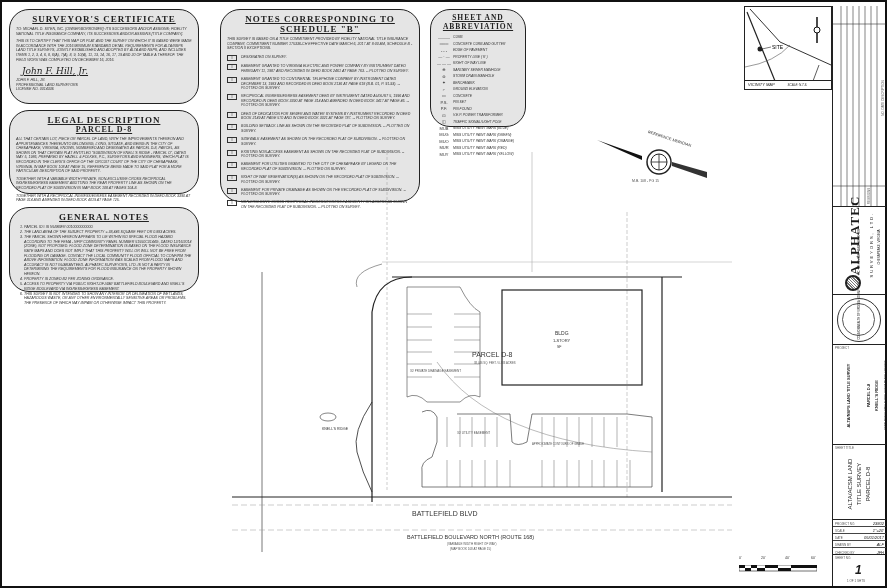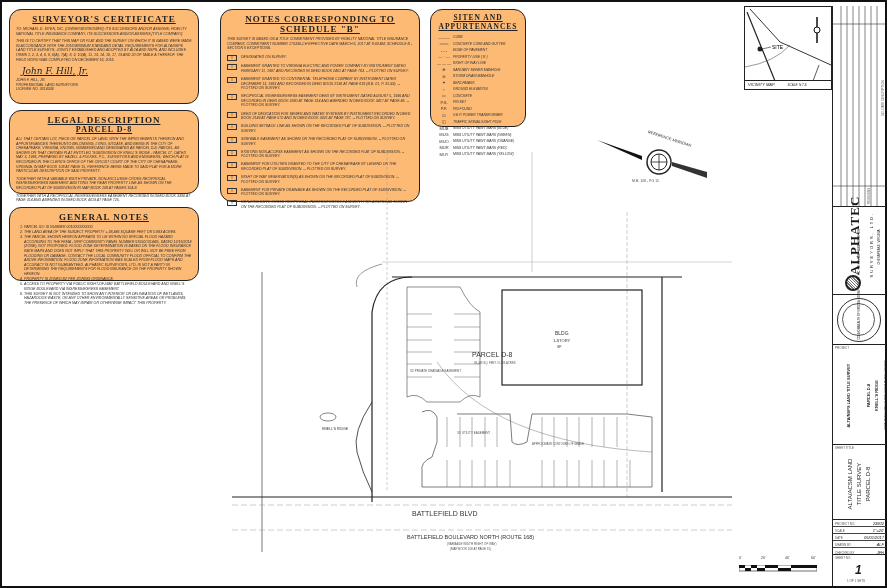--- a/index.html
+++ b/index.html
@@ -1,19 +1,19 @@
 <!DOCTYPE html>
 <html><head>
 <meta charset="utf-8">
 <style>
   * { box-sizing: border-box; margin: 0; padding: 0; }
   html, body { width: 887px; height: 588px; background: #ffffff; overflow: hidden; }
   body { font-family: "Liberation Sans", sans-serif; color: #1a1a1a; position: relative; }
   .sheet { position: absolute; left: 0; top: 0; width: 887px; height: 588px; border: 2px solid #111; background: #fff; }
-  .panel { position: absolute; border: 1.5px solid #222; border-radius: 12px; background: #fdba74; padding: 4px 6px; }
+  .panel { position: absolute; border: 1.5px solid #222; border-radius: 20px; background: #e5e5e5; padding: 4px 6px; }
   .panel-title { font-family: "Liberation Serif", serif; font-weight: bold; text-align: center; font-size: 9px; letter-spacing: 1px; text-decoration: underline; color: #222; }
   .panel-subtitle { font-family: "Liberation Serif", serif; font-weight: bold; text-align: center; font-size: 8px; letter-spacing: 1px; text-decoration: underline; color: #222; margin-bottom: 3px; }
   .tiny { font-size: 3.6px; line-height: 4.6px; color: #333; text-transform: uppercase; font-style: italic; }
   .tiny p { margin-bottom: 3px; }
   .sig { font-family: "DejaVu Serif", serif; font-style: italic; font-size: 9px; color: #222; text-decoration: underline; margin: 4px 0 2px 6px; }
   ol.notes { padding-left: 8px; }
   ol.notes li { margin-bottom: 0.5px; }
   .sched-item { display: flex; align-items: flex-start; margin-bottom: 3.5px; }
   .sched-box { width: 10px; height: 6px; border: 1px solid #333; font-size: 3.5px; text-align: center; line-height: 4px; flex: none; margin-right: 4px; }
   .legend-row { display: flex; align-items: center; height: 6.5px; }
@@ -60,21 +60,21 @@
   <div class="panel" style="left:7px; top:108px; width:190px; height:84px;">
     <div class="panel-title">LEGAL DESCRIPTION</div>
     <div class="panel-subtitle">PARCEL D-8</div>
     <div class="tiny">
       <p>ALL THAT CERTAIN LOT, PIECE OR PARCEL OF LAND, WITH THE IMPROVEMENTS THEREON AND APPURTENANCES THEREUNTO BELONGING, LYING, SITUATE, AND BEING IN THE CITY OF CHESAPEAKE, VIRGINIA, KNOWN, NUMBERED AND DESIGNATED AS PARCEL D-8, PARCEL, AS SHOWN ON THAT CERTAIN PLAT ENTITLED "SUBDIVISION OF KNELL'S RIDGE - PARCEL D", DATED MAY 5, 1986, PREPARED BY HAZELL &amp; FOLKES, P.C., SURVEYORS AND ENGINEERS, WHICH PLAT IS RECORDED IN THE CLERK'S OFFICE OF THE CIRCUIT COURT OF THE CITY OF CHESAPEAKE, VIRGINIA, IN MAP BOOK 108 AT PAGE 15, REFERENCE BEING MADE TO SAID PLAT FOR A MORE PARTICULAR DESCRIPTION OF SAID PROPERTY.</p>
       <p>TOGETHER WITH A VARIABLE WIDTH PRIVATE, NON-EXCLUSIVE CROSS RECIPROCAL INGRESS/EGRESS EASEMENT ABUTTING THE REAR PROPERTY LINE AS SHOWN ON THE RECORDED PLAT OF SUBDIVISION IN MAP BOOK 108 AT PAGES 104-8.</p>
       <p>TOGETHER WITH A RECIPROCAL INGRESS/EGRESS EASEMENT RECORDED IN DEED BOOK 3390 AT PAGE 314 AND AMENDED IN DEED BOOK 4019 AT PAGE 725.</p>
     </div>
   </div>
 
-  <div class="panel" style="left:7px; top:205px; width:190px; height:74px;">
+  <div class="panel" style="left:7px; top:205px; width:190px; height:85px;">
     <div class="panel-title">GENERAL NOTES</div>
     <ol class="tiny notes" style="margin-top:3px;">
       <li>PARCEL ID# IS NUMBER 0010000000000.</li>
       <li>THE LAND AREA OF THE SUBJECT PROPERTY = 38,446 SQUARE FEET OR 0.883 ACRES.</li>
       <li>THE PARCEL SHOWN HEREON APPEARS TO LIE WITHIN NO SPECIAL FLOOD HAZARD ACCORDING TO THE FEMA - NFIP COMMUNITY PANEL NUMBER 51550C0144G, DATED 12/16/2014 (ZONE), NOT PROPOSED. FLOOD ZONE DETERMINATION IS BASED ON THE FLOOD INSURANCE RATE MAPS AND DOES NOT IMPLY THAT THIS PROPERTY WILL OR WILL NOT BE FREE FROM FLOODING OR DAMAGE. CONTACT THE LOCAL COMMUNITY FLOOD OFFICIAL TO CONFIRM THE ABOVE INFORMATION. FLOOD ZONE INFORMATION WAS SCALED FROM FLOOD MAPS AND ACCURACY IS NOT GUARANTEED. ALPHATEC SURVEYORS, LTD. IS NOT A PARTY IN DETERMINING THE REQUIREMENTS FOR FLOOD INSURANCE ON THE PROPERTY SHOWN HEREON.</li>
       <li>PROPERTY IS ZONED B2 PER ZONING ORDINANCE.</li>
       <li>ACCESS TO PROPERTY VIA PUBLIC RIGHT-OF-WAY BATTLEFIELD BOULEVARD AND KNELL'S RIDGE BOULEVARD VIA INGRESS/EGRESS EASEMENT.</li>
       <li>THIS SURVEY IS NOT INTENDED TO SHOW ANY INTERIOR OR DELINEATION OF WETLANDS, HAZARDOUS WASTE, OR ANY OTHER ENVIRONMENTALLY SENSITIVE AREAS OR PROBLEMS. THE PRESENCE OF WHICH MAY IMPAIR OR OTHERWISE IMPACT THIS PROPERTY.</li>
     </ol>
   </div>
@@ -128,22 +128,22 @@
           <span class="tiny">EASEMENT FOR PRIVATE DRAINAGE AS SHOWN ON THE RECORDED PLAT OF SUBDIVISION. -- PLOTTED ON SURVEY.</span>
         </div>
       <div class="sched-item">
           <span class="sched-box">#</span>
           <span class="tiny">NON-EXCLUSIVE CROSS RECIPROCAL INGRESS/EGRESS EASEMENT FOR ACCESS AS SHOWN ON THE RECORDED PLAT OF SUBDIVISION. -- PLOTTED ON SURVEY.</span>
         </div>
     </div>
   </div>
 
   <div class="panel" style="left:428px; top:7px; width:96px; height:118px; padding:3px 4px;">
-    <div class="panel-title" style="font-size:7.5px;">SITEN AND</div>
-    <div class="panel-title" style="font-size:7.5px; margin-bottom:3px;">APPURTENANCES</div>
+    <div class="panel-title" style="font-size:7.5px;">SHEET AND</div>
+    <div class="panel-title" style="font-size:7.5px; margin-bottom:3px;">ABBREVIATION</div>
     <div>
       <div class="legend-row">
           <span class="legend-sym">———</span>
           <span class="legend-txt">CURB</span>
         </div>
       <div class="legend-row">
           <span class="legend-sym">═══</span>
           <span class="legend-txt">CONCRETE CURB AND GUTTER</span>
         </div>
       <div class="legend-row">

